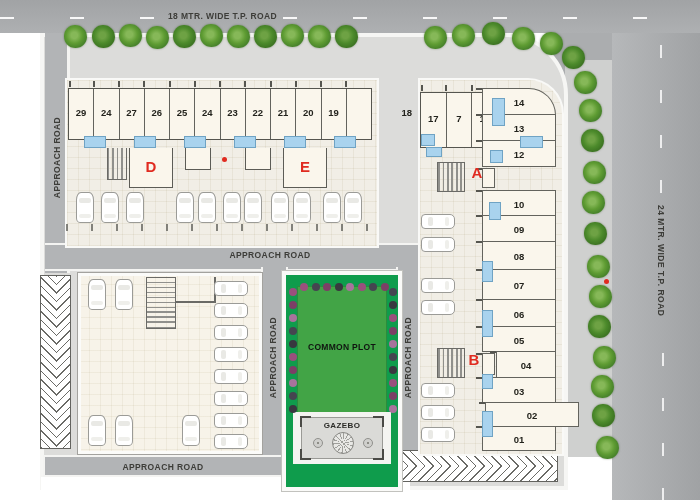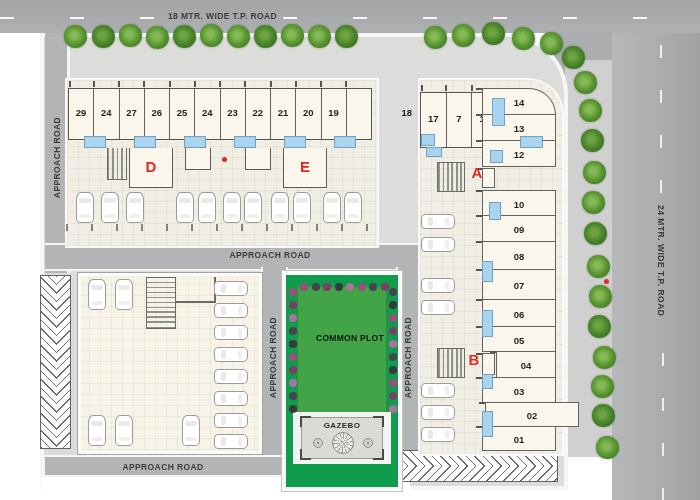--- a/index.html
+++ b/index.html
@@ -182,21 +182,21 @@
         <div class="h2"></div>
       </div>
     <div class="chev horz" style="left:358px;top:417px;width:160px;height:32px;">
         <div class="h1"></div>
         <div class="h2"></div>
       </div>
 
     <div class="abs cp-outer" style="left:241px;top:237px;width:122px;height:222px;"></div>
     <div class="abs cp-frame" style="left:246px;top:242px;width:112px;height:212px;"></div>
     <div class="abs lawn" style="left:257px;top:253px;width:90px;height:127px;">
-      <div class="cp-label" style="top:46px;padding-left:8px;">COMMON PLOT</div>
+      <div class="cp-label" style="top:55px;">COMMON PLOT</div>
     </div>
     <div class="abs gz-panel" style="left:253px;top:379px;width:98px;height:52px;"></div>
     <div class="abs gz-box" style="left:261px;top:384px;width:82px;height:42px;">
       <div class="gz-label">GAZEBO</div>
       <div class="bracket" style="left:-2px;top:-2px;border-left-width:2px;border-top-width:2px;"></div>
       <div class="bracket" style="right:-2px;top:-2px;border-right-width:2px;border-top-width:2px;"></div>
       <div class="bracket" style="left:-2px;bottom:-2px;border-left-width:2px;border-bottom-width:2px;"></div>
       <div class="bracket" style="right:-2px;bottom:-2px;border-right-width:2px;border-bottom-width:2px;"></div>
       <div class="rosette" style="left:30px;top:14px;"></div>
       <div class="gz-circle" style="left:11px;top:20px;"></div>

